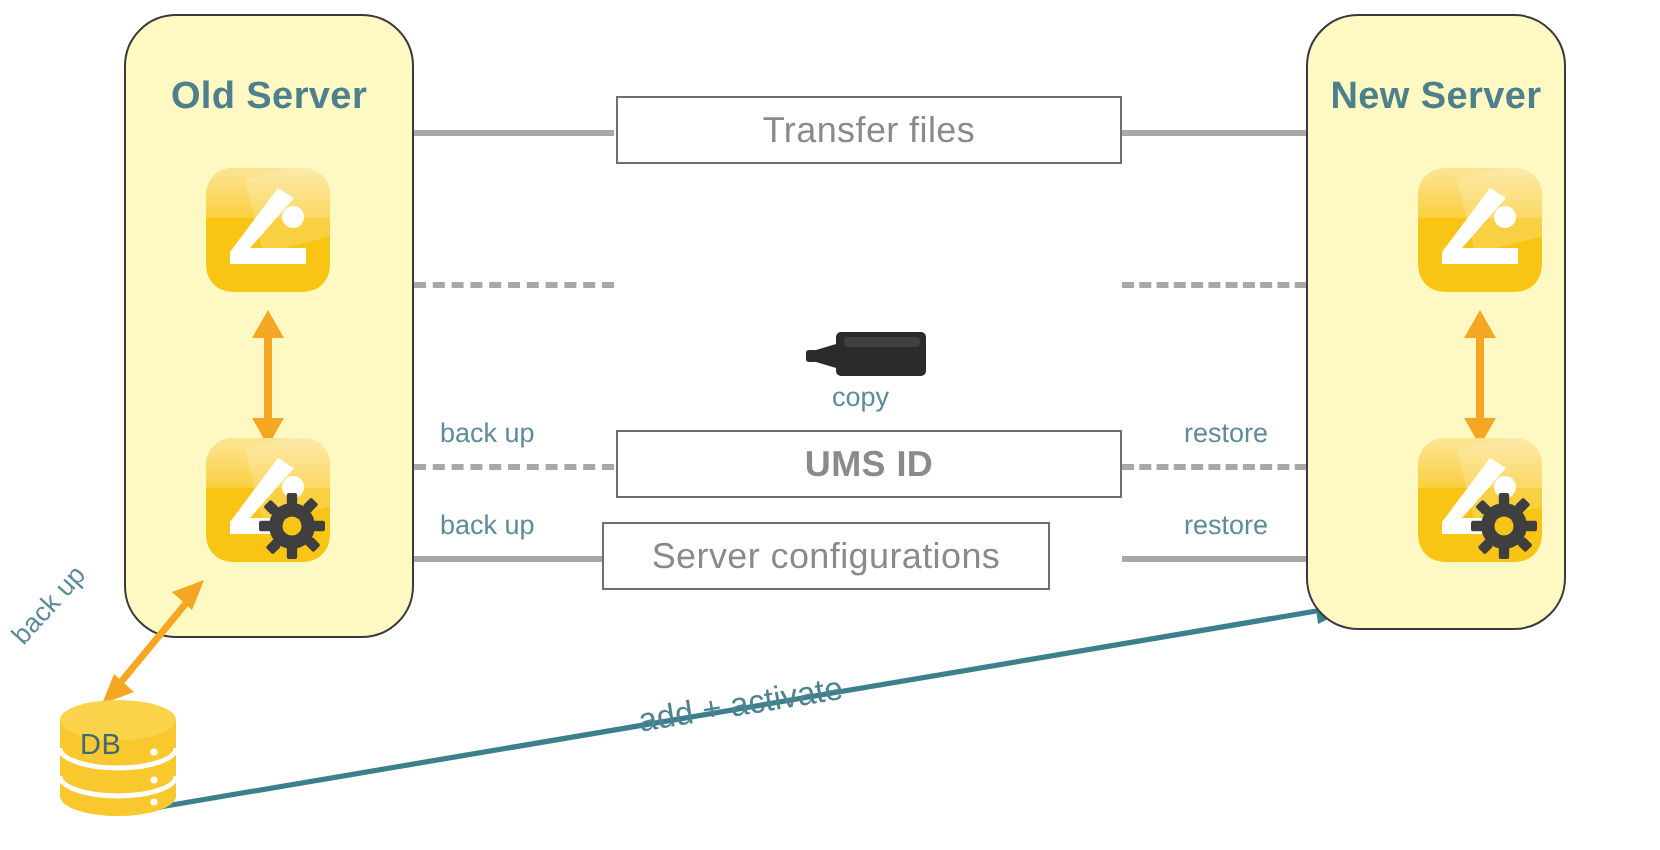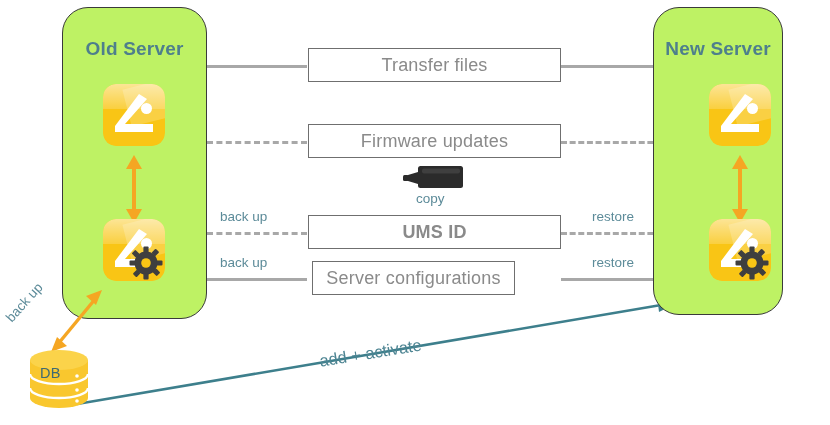--- a/index.html
+++ b/index.html
@@ -14,21 +14,21 @@
     position: relative;
     width: 830px;
     height: 425px;
     background: #ffffff;
     overflow: hidden;
   }
   .panel {
     position: absolute;
     border: 1.3px solid #3a3a3a;
     border-radius: 26px;
-    background: #bef264;
+    background: #fef9c3;
     box-sizing: border-box;
   }
   #panel-old  { left: 62px;  top: 7px;  width: 145px; height: 312px; }
   #panel-new  { left: 637px; top: 7px;  width: 130px; height: 308px; margin-left: 16px; }
 
   .panel-title {
     position: absolute;
     left: 0;
     right: 0;
     top: 30px;
@@ -112,21 +112,21 @@
     display: flex;
     align-items: center;
     justify-content: center;
     color: #8a8a8a;
     font-size: 18px;
     letter-spacing: .2px;
   }
   #box-transfer { left: 308px; top: 48px;  width: 253px; height: 34px; }
   #box-firmware { left: 308px; top: 124px; width: 253px; height: 34px; }
   #box-umsid    { left: 308px; top: 215px; width: 253px; height: 34px; font-weight: bold; }
-  #box-config   { left: 312px; top: 261px; width: 203px; height: 34px; }
+  #box-config   { left: 301px; top: 261px; width: 224px; height: 34px; }
 
   
   .conn {
     position: absolute;
     height: 0;
     border-top: 3px solid #a8a8a8;
   }
   .conn.dashed {
     border-top: 3px dashed #a8a8a8;
   }
@@ -298,21 +298,20 @@
         <rect x="4" y="4.7" width="5.2" height="6" rx="1" transform="rotate(-45 6.6 7.7)"></rect>
         <rect x="24.8" y="23.3" width="5.2" height="6" rx="1" transform="rotate(-45 27.4 26.3)"></rect>
         <rect x="23.3" y="4" width="6" height="5.2" rx="1" transform="rotate(-45 26.3 6.6)"></rect>
         <rect x="4.7" y="24.8" width="6" height="5.2" rx="1" transform="rotate(-45 7.7 27.4)"></rect>
       </g>
       <circle cx="17" cy="17" r="4.8" fill="#f9c515"></circle>
     </svg>
   </div>
 
   <div class="mid-box" id="box-transfer">Transfer files</div>
-  <div class="mid-box" id="box-firmware">Firmware updates</div>
   <div class="mid-box" id="box-umsid">UMS ID</div>
   <div class="mid-box" id="box-config">Server configurations</div>
 
   <svg id="usb-icon" viewBox="0 0 62 26">
     <rect x="16" y="2" width="45" height="22" rx="2.5" fill="#2b2b2b"></rect>
     <path d="M16 8 L6 11 L6 17 L16 20 Z" fill="#2b2b2b"></path>
     <rect x="1" y="11" width="6" height="6" rx="1.5" fill="#2b2b2b"></rect>
     <rect x="20" y="4.5" width="38" height="5" rx="2" fill="#3f3f3f"></rect>
   </svg>
   <div class="caption" id="cap-copy">copy</div>

